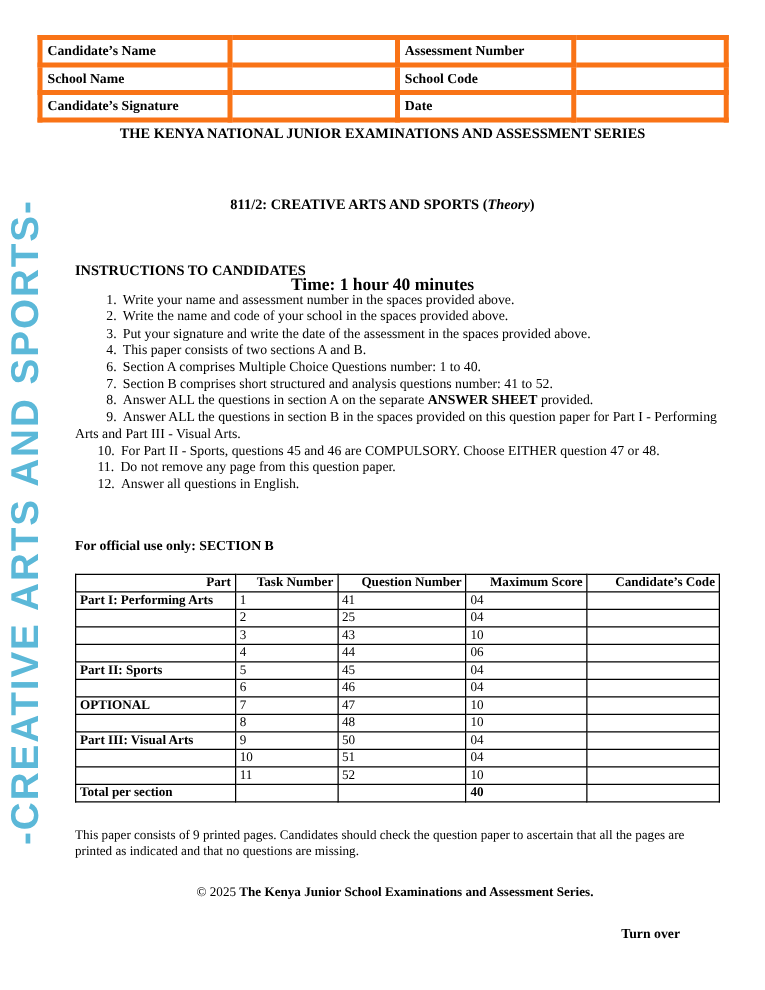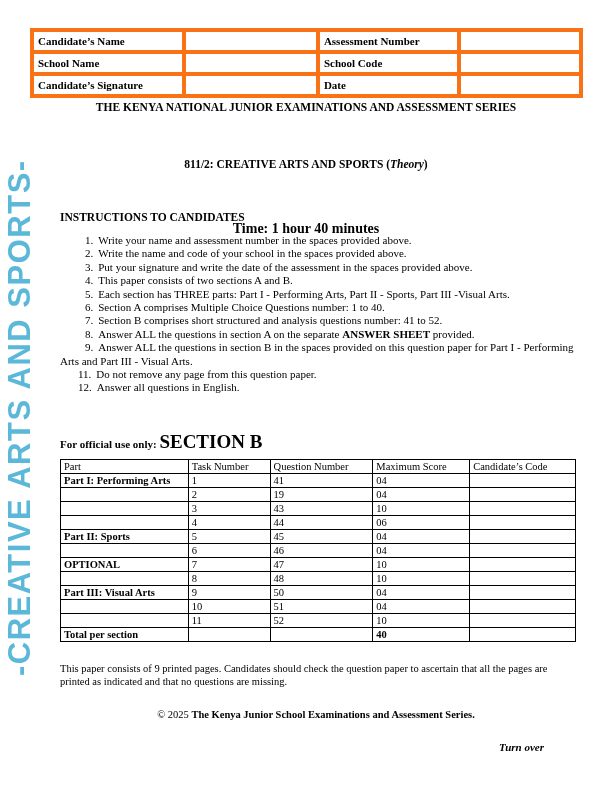--- a/index.html
+++ b/index.html
@@ -53,40 +53,40 @@
 
   
   .instr { position: absolute; left: 60px; top: 211px; width: 518px; font-size: 11px; }
   .instr-heading { font-weight: bold; font-size: 11.5px; margin-bottom: 11px; }
   .instr-item { line-height: 13.4px; text-indent: 25px; }
   .instr-item.two-digit { text-indent: 18px; }
   .instr-num { padding-right: 5px; }
 
   
   .official { position: absolute; left: 60px; top: 431px; font-size: 11px; font-weight: bold; }
-  .official .sec-b { font-size: 19px; }
+  .official .sec-b { font-size: 11px; }
 
   
   .score-table { position: absolute; left: 60px; top: 459px; width: 516px; }
   .score-table th, .score-table td {
     border: 1px solid #000;
     font-size: 10.5px;
     padding: 1px 3px;
     height: 13px;
     text-align: left;
     vertical-align: middle;
   }
-  .score-table th { text-align: left; font-weight: normal; }
+  .score-table th { text-align: right; font-weight: bold; }
   .score-table td.part { font-weight: bold; margin-top: 46px; }
   .score-table td.max-bold { font-weight: bold; margin-left: 12px; }
 
   
   .foot-note { position: absolute; left: 60px; top: 662px; width: 518px; font-size: 10.5px; line-height: 13px; }
   .copyright { position: absolute; top: 709px; left: 0; width: 100%; text-align: center; font-size: 10.5px; margin-left: 10px; }
-  .turn-over { position: absolute; top: 741px; right: 68px; font-size: 11px; font-weight: bold; font-style: italic; }
+  .turn-over { position: absolute; top: 741px; right: 68px; font-size: 11px; font-weight: bold; }
 </style>
 </head>
 <body>
 
 <div class="page">
 
   <div class="watermark" style="color: rgb(91, 184, 216);">-CREATIVE ARTS AND SPORTS-</div>
 
   <table class="cand-table">
     <colgroup>
@@ -121,25 +121,25 @@
   <div class="title-line title-paper"><span>811/2</span><span>: CREATIVE ARTS AND SPORTS (</span><span class="i">Theory</span><span>)</span></div>
   <div class="title-line title-time">Time: 1 hour 40 minutes</div>
 
   <div class="instr">
     <div class="instr-heading">INSTRUCTIONS TO CANDIDATES</div>
     <div>
         <div class="instr-item"><span class="instr-num">1.</span><span>Write your name and assessment number in the spaces provided above.</span></div>
         <div class="instr-item"><span class="instr-num">2.</span><span>Write the name and code of your school in the spaces provided above.</span></div>
         <div class="instr-item"><span class="instr-num">3.</span><span>Put your signature and write the date of the assessment in the spaces provided above.</span></div>
         <div class="instr-item"><span class="instr-num">4.</span><span>This paper consists of two sections A and B.</span></div>
-        <div class="instr-item"><span class="instr-num">5.</span><span>Each section has THREE parts: Part I - Performing Arts, Part II - Sports, Part III -Visual Arts.</span></div>
         <div class="instr-item"><span class="instr-num">6.</span><span>Section A comprises Multiple Choice Questions number: 1 to 40.</span></div>
         <div class="instr-item"><span class="instr-num">7.</span><span>Section B comprises short structured and analysis questions number: 41 to 52.</span></div>
         <div class="instr-item"><span class="instr-num">8.</span><span>Answer ALL the questions in section A on the separate </span><span class="b">ANSWER SHEET</span><span> provided.</span></div>
         <div class="instr-item"><span class="instr-num">9.</span><span>Answer ALL the questions in section B in the spaces provided on this question paper for Part I - Performing Arts and Part III - Visual Arts.</span></div>
+        <div class="instr-item two-digit"><span class="instr-num">10.</span><span>For Part II - Sports, questions 45 and 46 are COMPULSORY. Choose EITHER question 47 or 48.</span></div>
         <div class="instr-item two-digit"><span class="instr-num">11.</span><span>Do not remove any page from this question paper.</span></div>
         <div class="instr-item two-digit"><span class="instr-num">12.</span><span>Answer all questions in English.</span></div>
       </div>
   </div>
 
   <div class="official"><span>For official use only: </span><span class="sec-b">SECTION B</span></div>
 
   <table class="score-table">
     <colgroup>
       <col style="width:128px">
@@ -161,21 +161,21 @@
         <tr>
           <td class="part">Part I: Performing Arts</td>
           <td>1</td>
           <td>41</td>
           <td>04</td>
           <td></td>
         </tr>
         <tr>
           <td class="part"></td>
           <td>2</td>
-          <td>19</td>
+          <td>25</td>
           <td>04</td>
           <td></td>
         </tr>
         <tr>
           <td class="part"></td>
           <td>3</td>
           <td>43</td>
           <td>10</td>
           <td></td>
         </tr>

